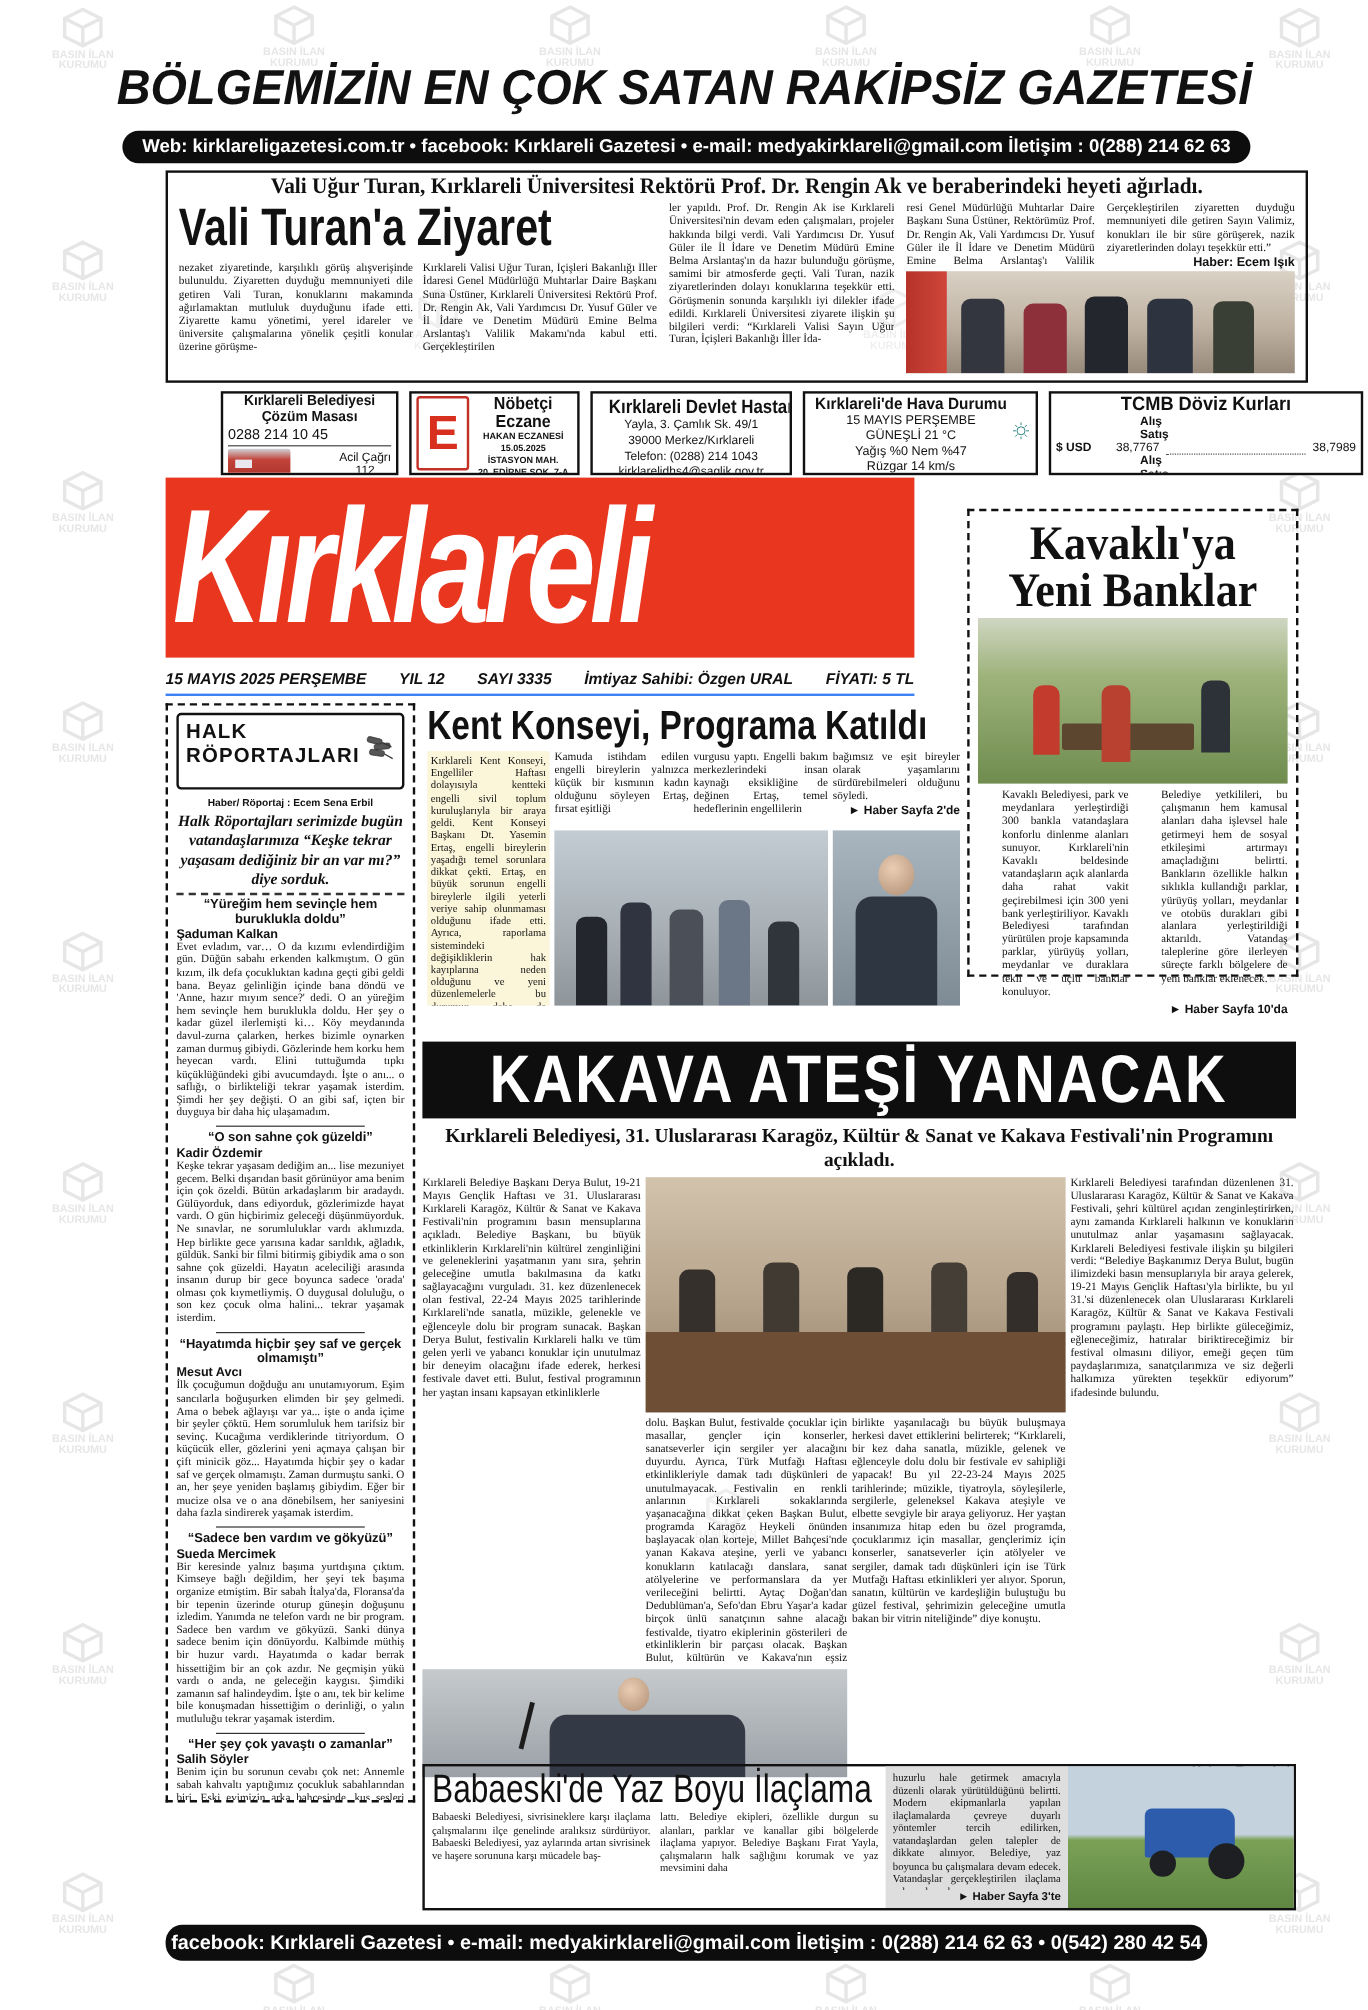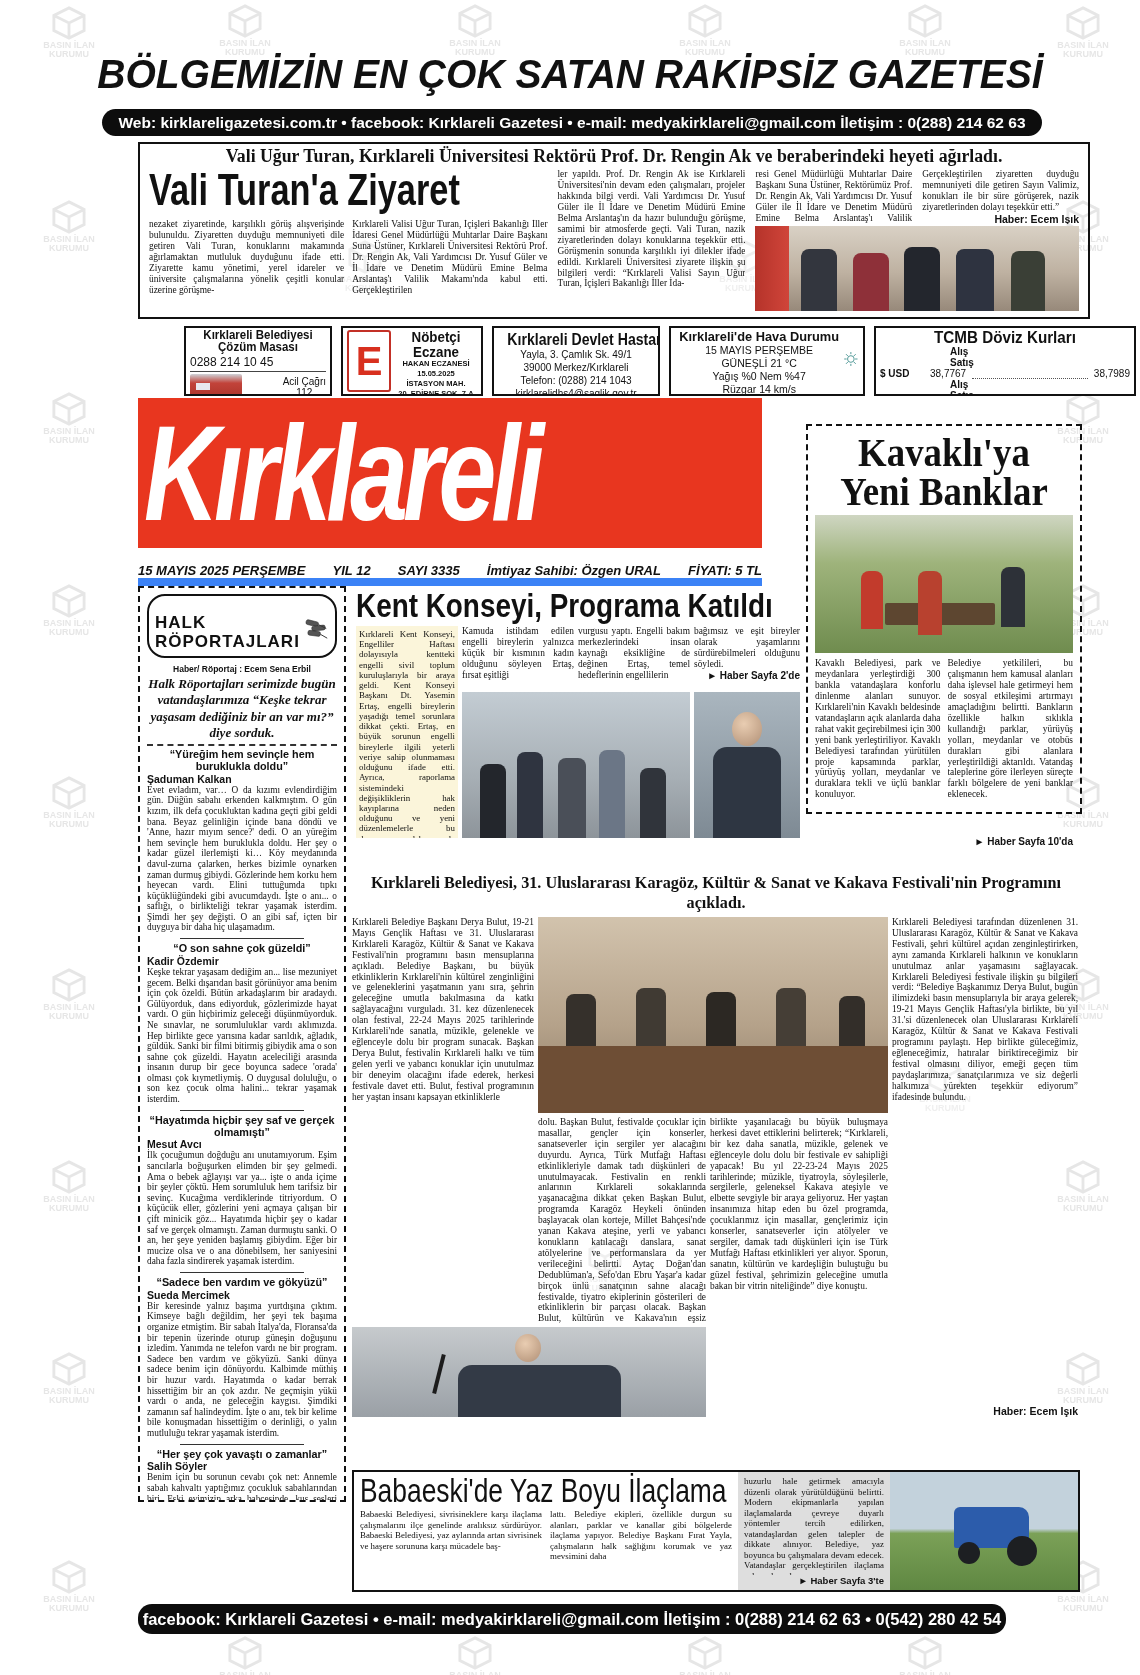--- a/index.html
+++ b/index.html
@@ -74,33 +74,33 @@
   .mast{top:398px;left:138px;width:624px;height:150px;display:flex;gap:2px;}
   .ata{width:106px;display:flex;flex-direction:column;}
   .ata-photo{height:118px;background:linear-gradient(160deg,#3a3a40 0%,#111114 70%);position:relative;overflow:hidden;}
   .ata-face{position:absolute;left:28px;top:12px;width:44px;height:56px;border-radius:50% 50% 45% 45%;
             background:radial-gradient(circle at 40% 35%,#efe0cd,#b49c85);}
   .ata-collar{position:absolute;left:34px;bottom:-10px;width:34px;height:26px;background:#f4f4f4;transform:rotate(45deg);}
   .ata-slogan{font-family:"Liberation Sans",sans-serif;font-weight:bold;font-size:11px;line-height:1.05;margin-top:3px;transform:scaleY(1.1);}
   .logo-red{flex:1;background:#e8361f;display:flex;align-items:center;overflow:hidden;}
   .logo-txt{color:#fff;font-family:"Liberation Sans",sans-serif;font-weight:bold;font-style:italic;
             font-size:104px;letter-spacing:-5px;transform:scaleY(1.3);margin-left:6px;white-space:nowrap;}
-  .dateline{top:552px;left:138px;width:624px;height:26px;border-bottom:8px solid #3b82f6;display:flex;align-items:flex-end;
+  .dateline{top:552px;left:138px;width:624px;height:26px;border-bottom:2px solid #3b82f6;display:flex;align-items:center;
             justify-content:space-between;font-family:"Liberation Sans",sans-serif;font-weight:bold;font-style:italic;font-size:13px;}
   
   .kavakli{top:424px;left:806px;width:276px;height:390px;border:2.5px dashed #111;box-sizing:border-box;padding:5px 7px;}
   .kavakli h2{margin:2px 0 4px 0;font-size:40px;line-height:.98;text-align:center;font-weight:bold;transform:scaleX(.92);white-space:nowrap;}
   .kavakli h2 span{display:block;}
   .kavakli-photo{height:138px;background:linear-gradient(180deg,#cfd6c2 0%,#9eb37b 35%,#6f8c4e 100%);margin-bottom:5px;}
   .bench{position:absolute;left:70px;bottom:28px;width:110px;height:22px;background:#5d4630;border-radius:2px;}
   .kavakli-cols{display:flex;gap:7px;height:178px;}
-  .kavakli-cols>div{flex:1;}
+  .kavakli-cols>div{flex:1;margin-left:20px;}
   
   .halk{top:586px;left:138px;width:208px;height:916px;border:2px dashed #111;box-sizing:border-box;padding:6px 7px;overflow:hidden;}
-  .halk-title{border:2px solid #111;border-radius:18px;padding:4px 6px;display:flex;align-items:flex-end;gap:4px;height:52px;}
+  .halk-title{border:2px solid #111;border-radius:4px;padding:4px 6px;display:flex;align-items:flex-start;gap:4px;height:52px;}
   .halk-title-txt{font-family:"Liberation Sans",sans-serif;font-weight:bold;font-size:17px;line-height:1.15;letter-spacing:1px;}
   .halk-byline{font-family:"Liberation Sans",sans-serif;font-weight:bold;font-size:8.5px;text-align:center;margin-top:6px;}
   .halk-intro{font-weight:bold;font-style:italic;font-size:13px;text-align:center;line-height:1.25;margin:2px 0 3px 0;}
   .hr-dash{border:none;border-top:2px dashed #333;margin:2px 0 3px 0;}
   .hr-sec{border:none;border-top:1.5px solid #333;width:65%;margin:5px auto 4px auto;}
   .sec-h{font-family:"Liberation Sans",sans-serif;font-weight:bold;font-size:10.8px;text-align:center;line-height:1.1;}
   .sec-a{font-family:"Liberation Sans",sans-serif;font-weight:bold;font-size:10.5px;}
   .sec-t{font-size:9.3px;line-height:1.14;text-align:justify;}
   
   .kent{top:586px;left:352px;width:452px;height:276px;box-sizing:border-box;padding:2px 4px;overflow:hidden;}
@@ -366,20 +366,23 @@
         <div class="sil" style="left:78%;width:26px;height:70px;background:#30343b"></div>
       </div>
       <div class="kent-p4 photo">
         <div class="suit"></div>
         <div class="face" style="left:36%;top:14%;width:30px;height:34px;"></div>
       </div>
     </div>
   </div>
 
   <div class="abs kakava">
+    <div class="kakava-banner">
+      <span>KAKAVA ATEŞİ YANACAK</span>
+    </div>
     <div class="kakava-sub">Kırklareli Belediyesi, 31. Uluslararası Karagöz, Kültür &amp; Sanat ve Kakava Festivali'nin Programını açıkladı.</div>
     <div class="kakava-grid">
       <div class="kak-a t">Kırklareli Belediye Başkanı Derya Bulut, 19-21 Mayıs Gençlik Haftası ve 31. Uluslararası Kırklareli Karagöz, Kültür &amp; Sanat ve Kakava Festivali'nin programını basın mensuplarına açıkladı. Belediye Başkanı, bu büyük etkinliklerin Kırklareli'nin kültürel zenginliğini ve geleneklerini yaşatmanın yanı sıra, şehrin geleceğine umutla bakılmasına da katkı sağlayacağını vurguladı. 31. kez düzenlenecek olan festival, 22-24 Mayıs 2025 tarihlerinde Kırklareli'nde sanatla, müzikle, gelenekle ve eğlenceyle dolu bir program sunacak. Başkan Derya Bulut, festivalin Kırklareli halkı ve tüm gelen yerli ve yabancı konuklar için unutulmaz bir deneyim olacağını ifade ederek, herkesi festivale davet etti. Bulut, festival programının her yaştan insanı kapsayan etkinliklerle</div>
       <div class="kak-ph photo">
         <div class="tbl"></div>
         <div class="sil" style="left:8%;bottom:34%;width:30px;height:52px;background:#35302b"></div>
         <div class="sil" style="left:28%;bottom:34%;width:30px;height:58px;background:#403a33"></div>
         <div class="sil" style="left:48%;bottom:34%;width:30px;height:54px;background:#2c2823"></div>
         <div class="sil" style="left:68%;bottom:34%;width:30px;height:58px;background:#453e36"></div>
         <div class="sil" style="left:86%;bottom:34%;width:26px;height:50px;background:#332e29"></div>

